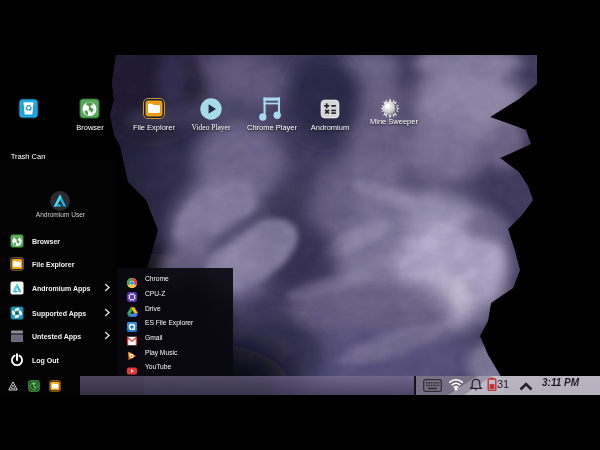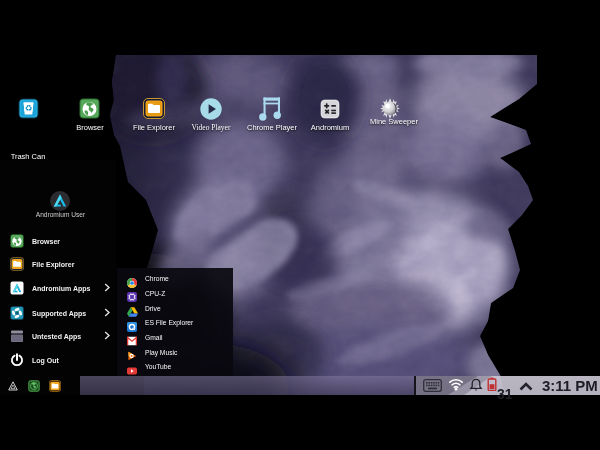--- a/index.html
+++ b/index.html
@@ -419,20 +419,20 @@
   <path d="M7 1.4 C9.5 1.4 10.8 3.2 10.8 5.4 L10.8 8.6 L12.2 10.4 L1.8 10.4 L3.2 8.6 L3.2 5.4 C3.2 3.2 4.5 1.4 7 1.4 Z" fill="none" stroke="#23232c" stroke-width="1.3"></path>
   <path d="M5.7 11.6 a1.4 1.4 0 0 0 2.6 0 Z" fill="#23232c"></path>
 </svg></div>
 
 <div class="abs" style="left:487px;top:377px;">
 <svg width="10" height="14" viewBox="0 0 10 14">
   <rect x="3.4" y="0.6" width="3.2" height="1.6" fill="#c03030"></rect>
   <rect x="1.2" y="2" width="7.6" height="11.4" rx="1" fill="none" stroke="#c03030" stroke-width="1.4"></rect>
   <rect x="2.6" y="7.2" width="4.8" height="4.8" fill="#c03030"></rect>
 </svg></div>
-<div class="abs" style="left:497px;top:386px;color:#1d1d26;font-size:14px;font-weight:bold;">31</div>
+<div class="abs" style="left:497px;top:378px;color:#1d1d26;font-size:11px;font-weight:normal;">31</div>
 
 <div class="abs" style="left:518px;top:377.5px;">
 <svg width="16" height="11" viewBox="0 0 16 11">
   <path d="M2.5 8.5 L8 3 L13.5 8.5" stroke="#23232c" stroke-width="2.6" fill="none"></path>
 </svg></div>
 
-<div class="abs" style="left:542px;top:377px;color:#1d1d26;font-size:15px;font-weight:bold;">3:11 PM</div>
+<div class="abs" style="left:542px;top:377px;color:#1d1d26;font-size:10px;font-weight:bold;font-style:italic;">3:11 PM</div>
 
 </body></html>

